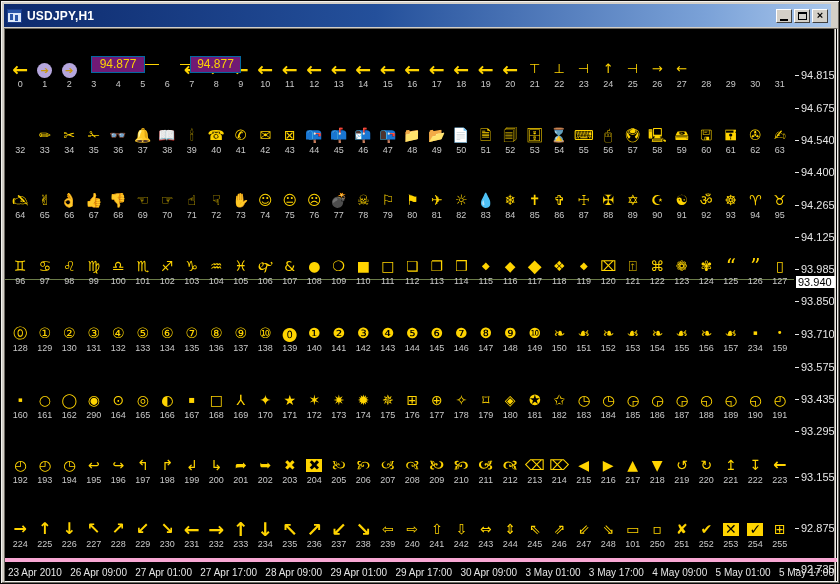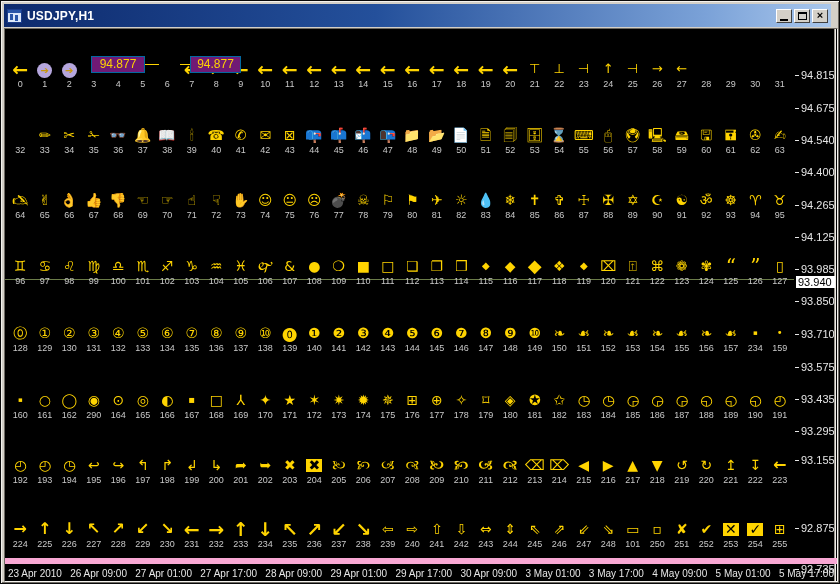--- a/index.html
+++ b/index.html
@@ -57,21 +57,21 @@
     color:#c8960c;font-size:10px;line-height:15px;font-weight:bold;}
   .n{display:block;font-size:9px;color:#C9C9C9;margin-top:0;line-height:10px;}
   
   #paxis{position:absolute;left:789px;top:0;width:43px;height:527px;color:#E6E6E6;font-size:11px;}
   .ptick{position:absolute;left:7px;white-space:nowrap;}
   .ptick:before{content:"";position:absolute;left:-6px;top:6px;width:4px;height:1px;background:#E6E6E6;}
   .ptick.hl{left:2px;background:#fff;color:#000;padding:0 3px 0 2px;z-index:6;}
   .ptick.hl:before{display:none;}
   #redge{position:absolute;right:2px;top:0;width:1px;height:552px;background:#9a968e;box-shadow:1px 0 0 #f0ede8;}
   
-  #taxis{position:absolute;left:0;top:529px;width:832px;height:23px;border-top:6px solid #f9a8d4;
+  #taxis{position:absolute;left:0;top:529px;width:832px;height:23px;border-top:4px solid #f9a8d4;
     display:flex;justify-content:space-between;align-items:center;padding:0 3px;
     color:#E6E6E6;font-size:10px;white-space:nowrap;}
   #taxis .tlabel{position:relative;padding-top:1px;}
 </style>
 </head>
 <body>
 
 <div id="win">
 
   <div id="titlebar">
@@ -1151,21 +1151,21 @@
         <div class="ptick" style="top: 105.05px;">94.540</div>
         <div class="ptick" style="top: 137.4px;">94.400</div>
         <div class="ptick" style="top: 169.75px;">94.265</div>
         <div class="ptick" style="top: 202.1px;">94.125</div>
         <div class="ptick" style="top: 234.45px;">93.985</div>
         <div class="ptick" style="top: 266px;">93.850</div>
         <div class="ptick" style="top: 299.15px;">93.710</div>
         <div class="ptick" style="top: 331.5px;">93.575</div>
         <div class="ptick" style="top: 363.85px;">93.435</div>
         <div class="ptick" style="top: 396.2px;">93.295</div>
-        <div class="ptick" style="top: 425px; text-align: center;">93.155</div>
+        <div class="ptick" style="top: 442px; text-align: center;">93.155</div>
         <div class="ptick" style="top: 460.9px; margin-left: 45px;">93.015</div>
         <div class="ptick" style="top: 493.25px;">92.875</div>
         <div class="ptick" style="top: 525.6px; margin-top: 8px;">92.735</div>
       </div>
     <div id="redge"></div>
 
     <div id="taxis">
         <span class="tlabel">23 Apr 2010</span>
         <span class="tlabel">26 Apr 09:00</span>
         <span class="tlabel">27 Apr 01:00</span>

